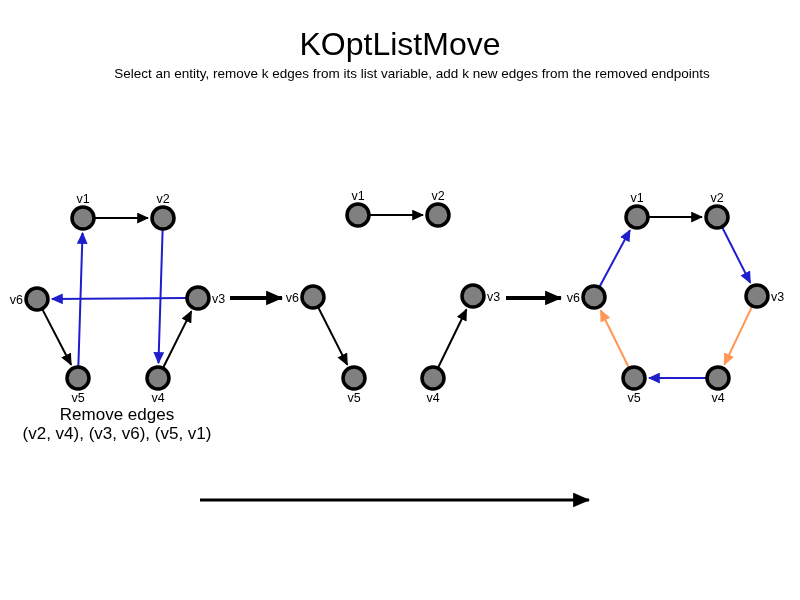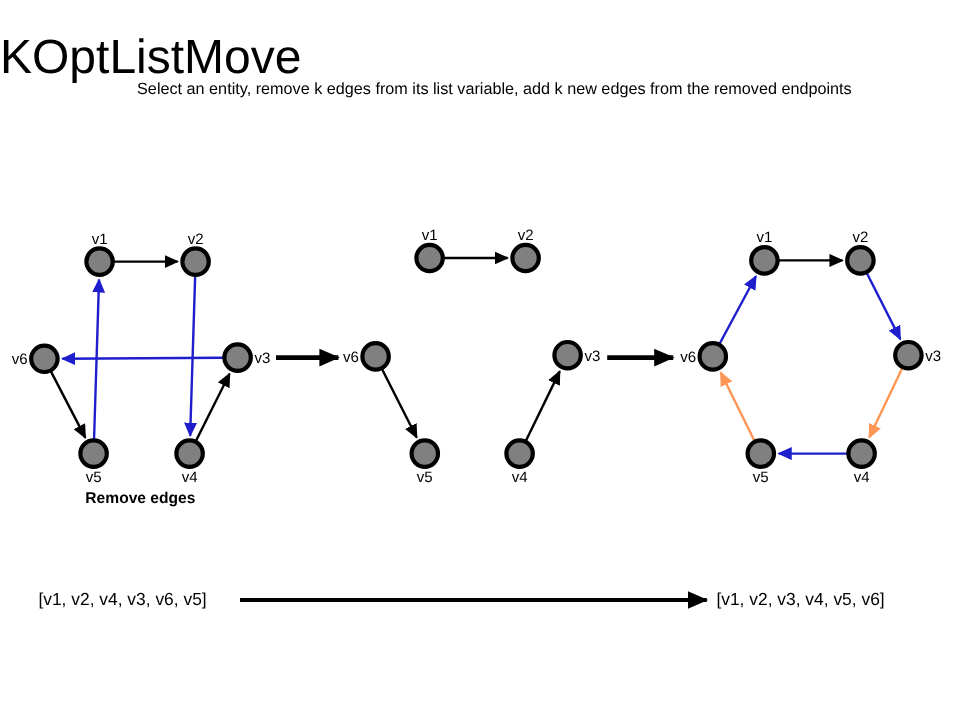--- a/index.html
+++ b/index.html
@@ -1,24 +1,24 @@
 <!DOCTYPE html>
 <html><head>
 <meta charset="utf-8">
 <style>
   html,body{margin:0;padding:0;background:#fff;}
   .page{position:relative;width:800px;height:600px;background:#ffffff;overflow:hidden;
         font-family:"Liberation Sans", sans-serif;color:#000;}
   #diagram{position:absolute;left:0;top:0;}
-  .title{position:absolute;top:26px;left:0;width:100%;text-align:left;
-         font-size:40px;font-weight:400;margin:0;}
+  .title{position:absolute;top:26px;left:0;width:100%;text-align:center;
+         font-size:32px;font-weight:400;margin:0;}
   .subtitle{position:absolute;top:66px;left:0;width:100%;text-align:center;font-size:13.5px;padding-left:12px;}
   .scenario{position:absolute;top:111px;left:0;width:100%;text-align:center;font-size:14px;}
   .caption{position:absolute;top:405px;transform:translateX(-50%);text-align:center;
-           font-size:13px;line-height:19px;white-space:nowrap;font-weight:bold;}
+           font-size:17px;line-height:19px;white-space:nowrap;}
   .caption.c1{left:117px;}
   .caption.c2{left:395px;}
   .caption.c3{left:684px;}
   .listtext{position:absolute;top:492px;font-size:14.5px;white-space:nowrap;}
   .list-before{left:32px;}
   .list-after{left:597px;}
 </style>
 </head>
 <body>
 
@@ -98,17 +98,16 @@
         <circle cx="718" cy="378" r="11" fill="#808080" stroke="#000000" stroke-width="3.5"></circle>
         <text x="718" y="402" text-anchor="middle" font-size="12.5" fill="#000">v4</text>
       </g>
       <line x1="230" y1="298" x2="282" y2="298" stroke="#000000" stroke-width="4" marker-end="url(#arr-big)"></line>
       <line x1="506" y1="298" x2="561" y2="298" stroke="#000000" stroke-width="4" marker-end="url(#arr-big)"></line>
       <line x1="200" y1="500" x2="589" y2="500" stroke="#000000" stroke-width="3.2" marker-end="url(#arr-big)"></line>
     </svg>
 
   <div class="caption c1">
     <div>Remove edges</div>
+    <div>(v2, v4), (v3, v6), (v5, v1)</div>
   </div>
 
-  <div class="listtext list-before">[v1, v2, v4, v3, v6, v5]</div>
-  <div class="listtext list-after">[v1, v2, v3, v4, v5, v6]</div>
 </div>
 
 </body></html>

